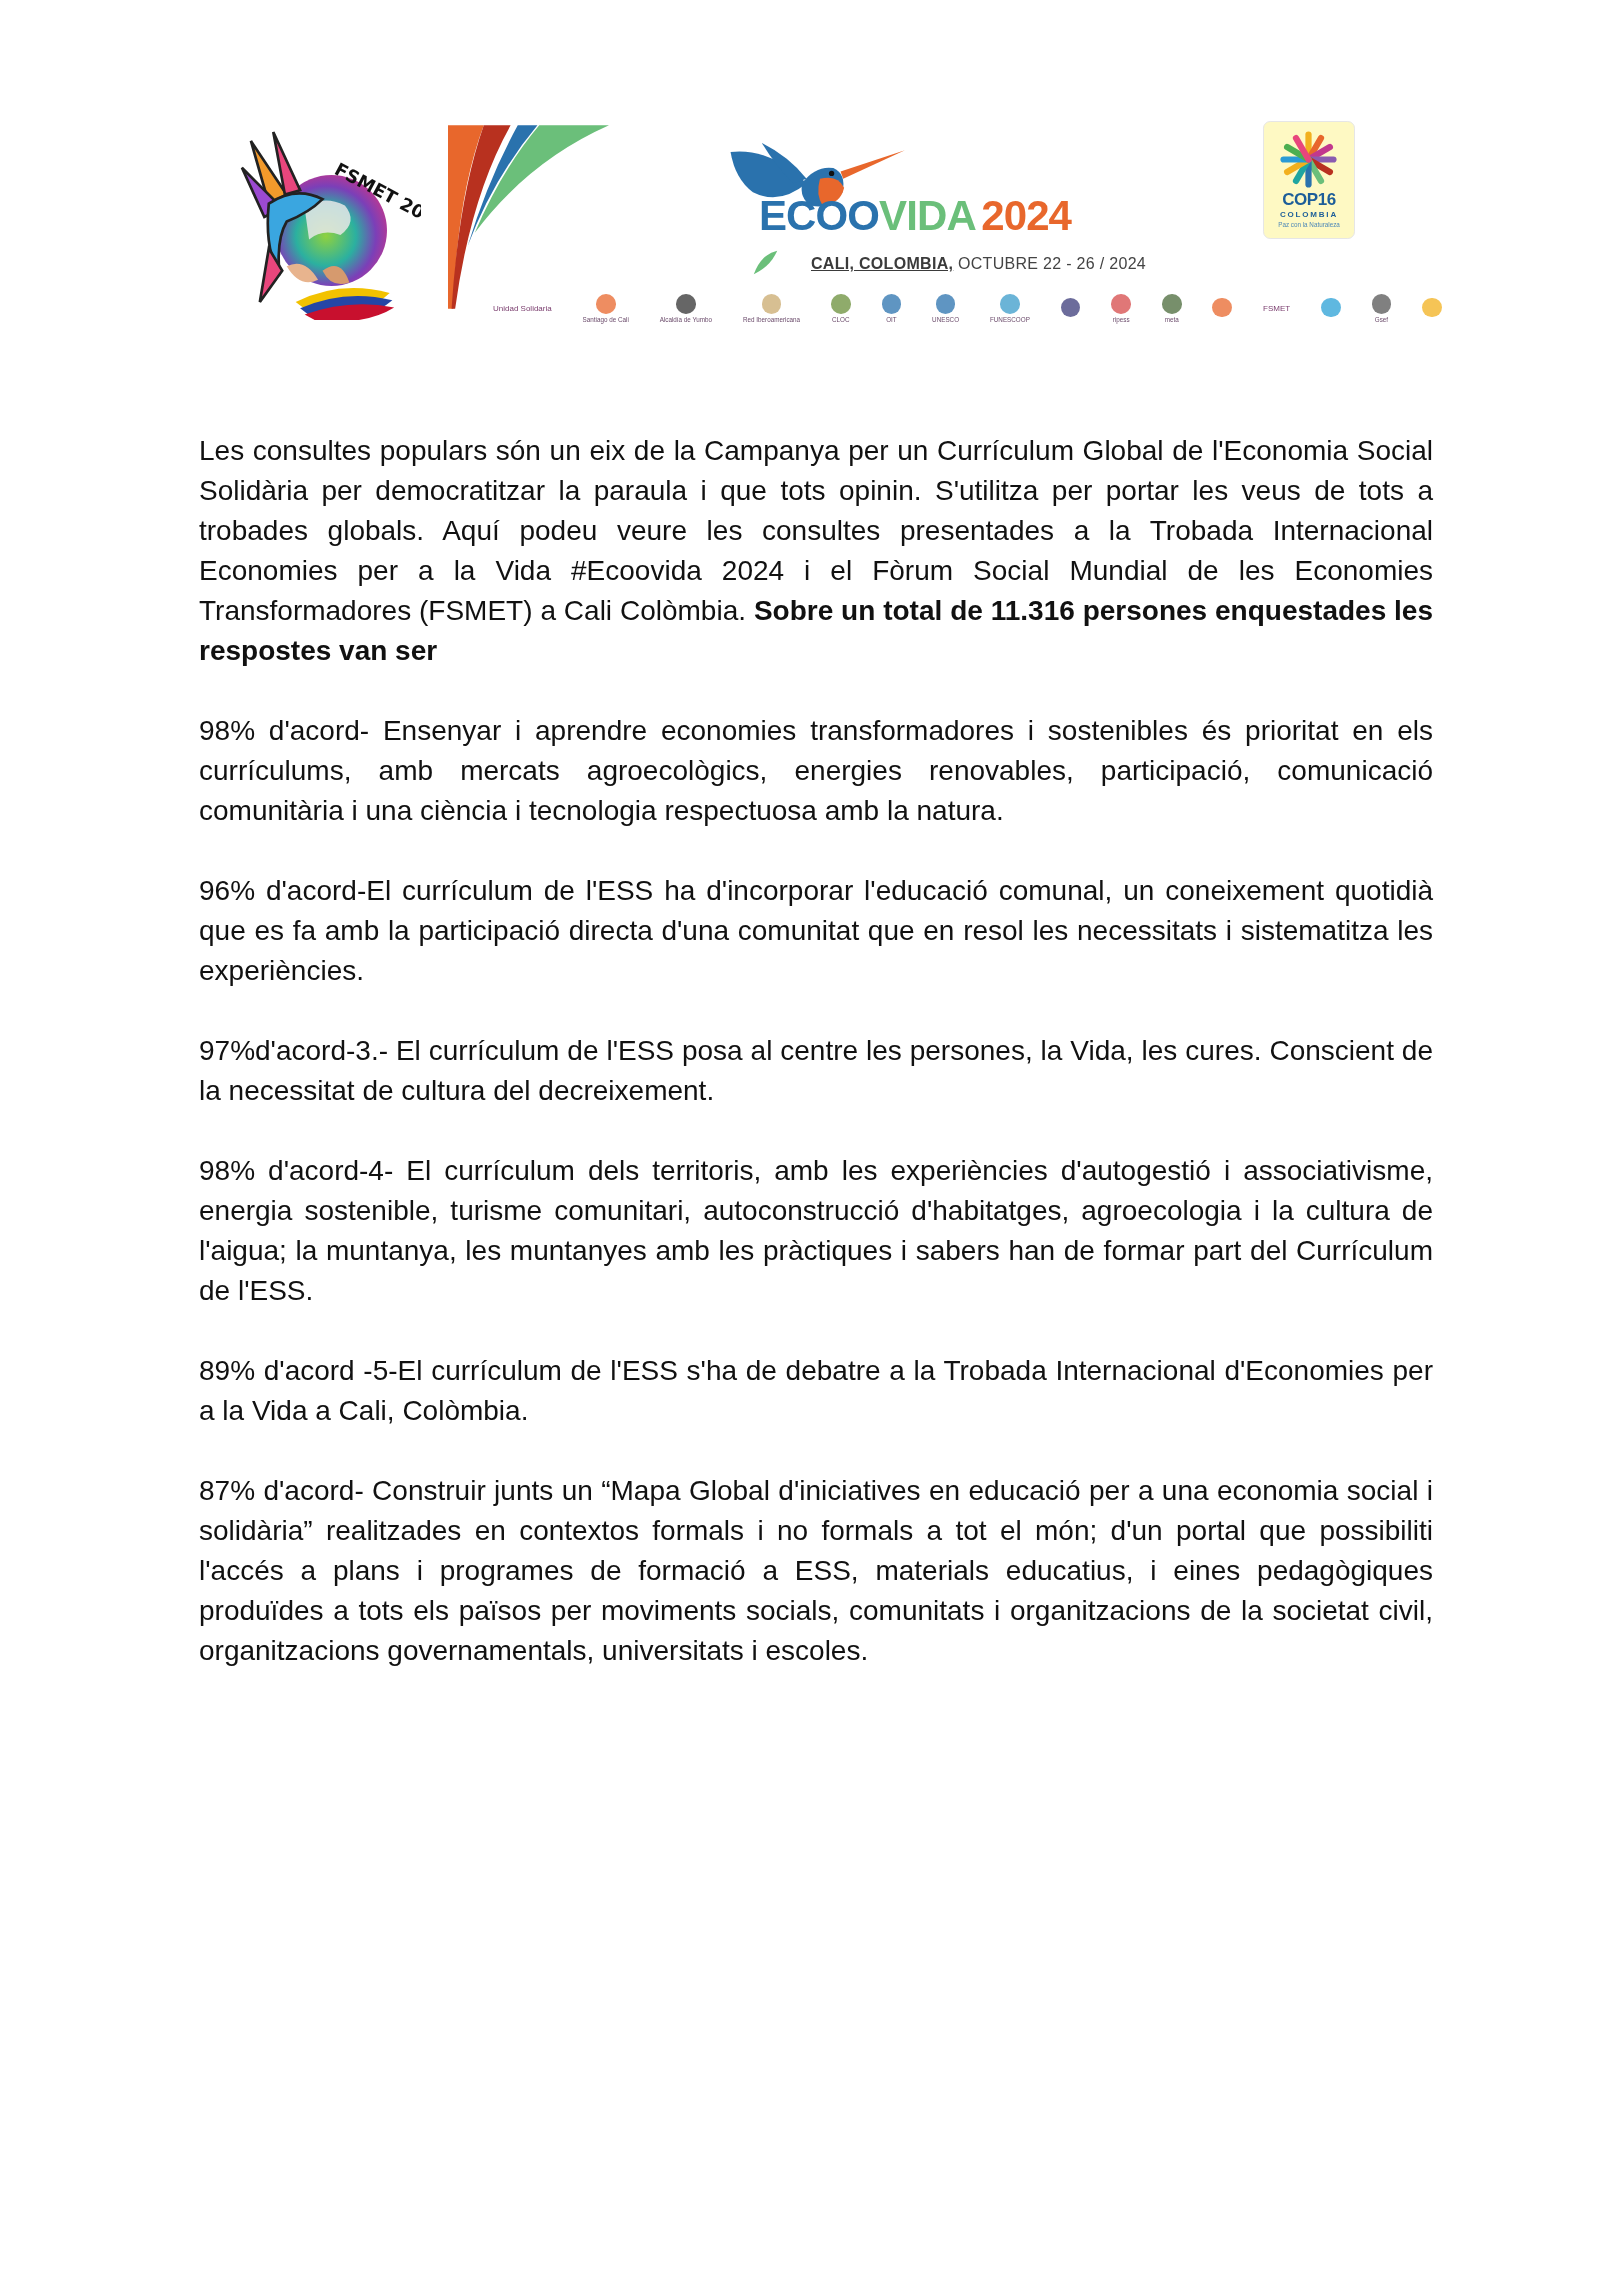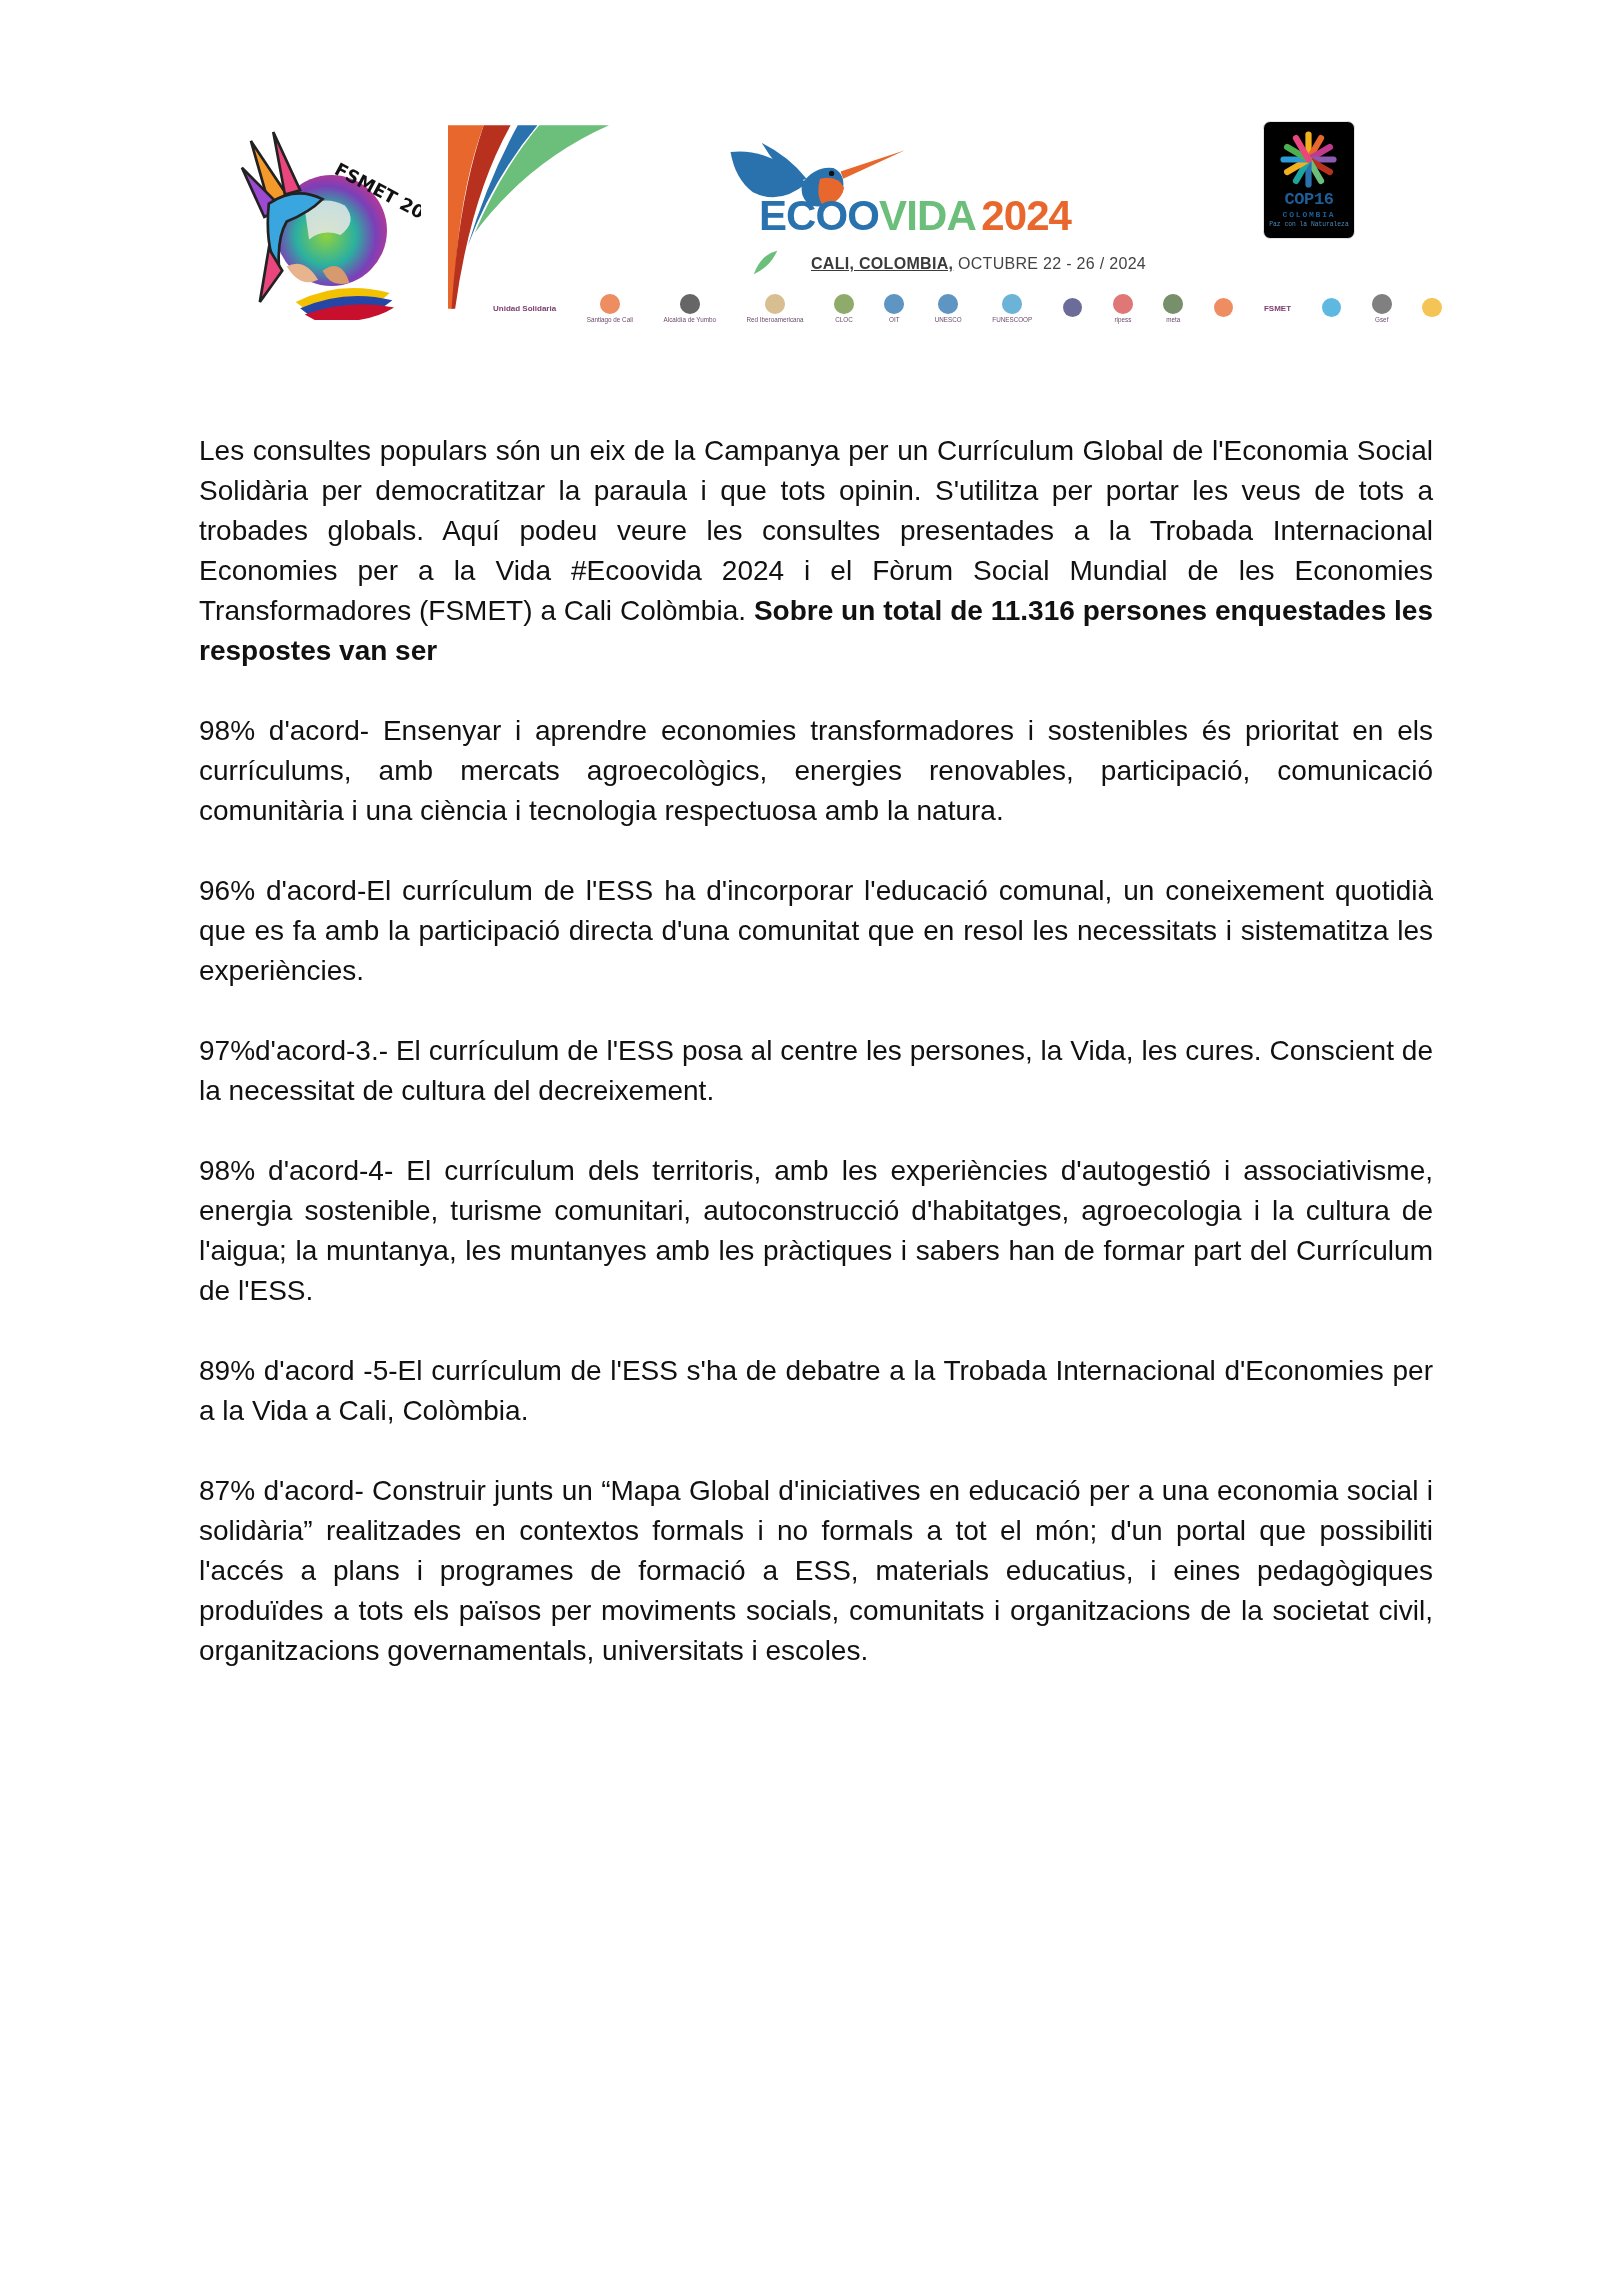--- a/index.html
+++ b/index.html
@@ -11,32 +11,32 @@
     .swoosh { position: absolute; left: 224px; top: 9px; width: 161px; height: 184px; }
     .bird { position: absolute; left: 502px; top: 27px; width: 179px; height: 76px; }
     .eco-title { position: absolute; left: 535px; top: 79px; font-family: "Liberation Sans", sans-serif; font-weight: 700; font-size: 42px; letter-spacing: -0.9px; line-height: 1; white-space: nowrap; }
     .eco-title .t1 { color: #2a72ad; }
     .eco-title .t2 { color: #6bbf7a; }
     .eco-title .t3 { color: #e8672c; margin-left: 5.4px; }
     .eco-sub { position: absolute; left: 587px; top: 139px; font-size: 16px; color: #444444; white-space: nowrap; letter-spacing: 0.3px; }
     .eco-sub b { font-weight: 700; color: #3b3b3b; text-decoration: underline; }
     .eco-leaf { position: absolute; left: 528px; top: 133px; width: 27px; height: 27px; }
 
-    .cop-badge { position: absolute; left: 1039px; top: 4.5px; width: 90px; height: 116px; border: 0.9px solid #e6e6e6; border-radius: 7.2px; background: #000000; font-family: Liberation Mono, monospace; }
+    .cop-badge { position: absolute; left: 1039px; top: 4.5px; width: 90px; height: 116px; border: 0.9px solid #e6e6e6; border-radius: 7.2px; background: #fef9c3; }
     .cop-flower { position: absolute; left: 16px; top: 9px; width: 57px; height: 57px; }
     .cop-text { position: absolute; left: 0; width: 90px; text-align: center; font-weight: 700; color: #1d5e99; }
     .cop-t1 { top: 68px; font-size: 17px; letter-spacing: -0.4px; }
     .cop-t2 { top: 88px; font-size: 8px; letter-spacing: 1.8px; }
     .cop-t3 { top: 99px; font-size: 6.3px; font-weight: 400; color: #4d88b8; }
 
     .sponsors { position: absolute; left: 269px; top: 170px; width: 949px; height: 45px; display: flex; align-items: center; justify-content: space-between; }
     .sponsor { display: flex; flex-direction: column; align-items: center; justify-content: center; font-size: 6.3px; color: #6b4b6b; min-width: 19.7px; }
     .sponsor .mark { width: 19.7px; height: 19.7px; border-radius: 50%; }
     .sponsor .lbl { margin-top: 1.8px; white-space: nowrap; }
-    .sponsor.text-only .lbl { font-size: 8px; font-weight: 700; color: #7a3d6e; margin-top: 0; }
+    .sponsor.text-only .lbl { font-size: 8px; font-weight: 400; color: #7a3d6e; margin-top: 0; }
 
     
     .content { position: absolute; left: 199px; top: 431px; width: 1234px; }
     .para { margin: 0 0 40px 0; font-size: 28px; line-height: 40px; text-align: justify; color: #111; }
     .para b { font-weight: 700; }
   </style>
 </head>
 <body>
 
 <div class="banner">

